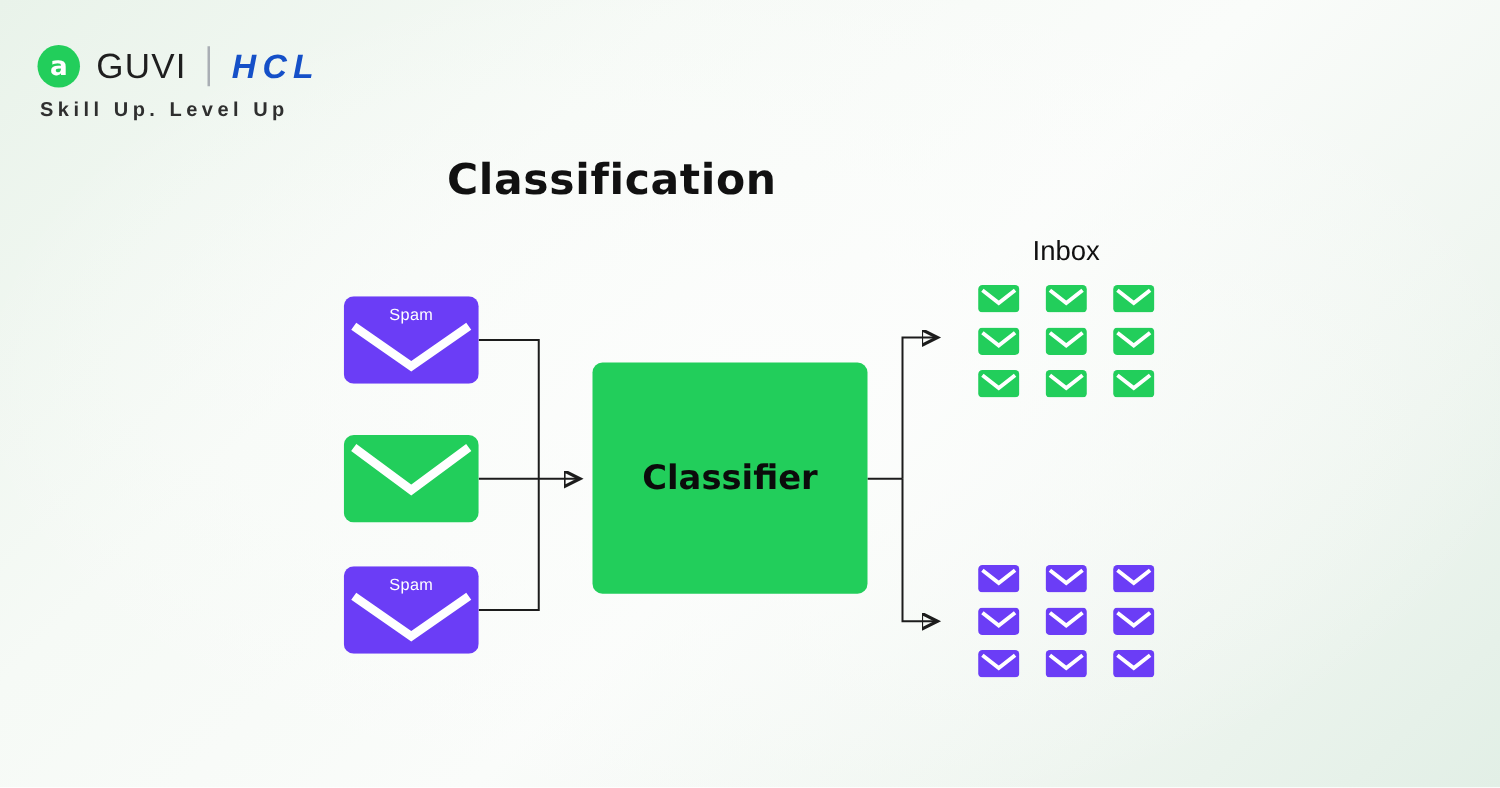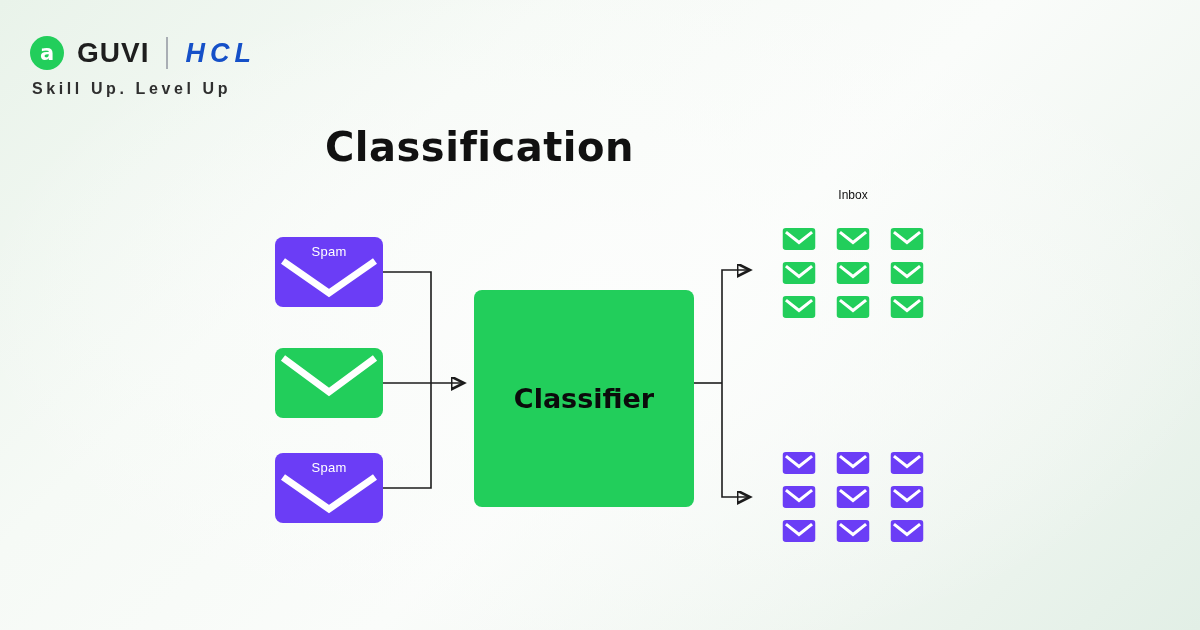--- a/index.html
+++ b/index.html
@@ -26,21 +26,21 @@
   .guvi-mark {
     width: 34px; height: 34px;
     border-radius: 50%;
     background: var(--green);
     color: #fff;
     display: flex; align-items: center; justify-content: center;
     font-size: 21px; font-weight: 700;
     font-family: "DejaVu Sans", sans-serif;
   }
   .guvi-word {
-    font-size: 28px; font-weight: 700;
+    font-size: 28px; font-weight: 400;
     letter-spacing: 1px; color: #1e1e1e;
   }
   .brand-divider {
     width: 2px; height: 32px;
     background: #a9aeb4;
     margin: 0 4px;
   }
   .hcl-word {
     font-size: 27px; font-weight: 800; font-style: italic;
     letter-spacing: 5px;
@@ -51,23 +51,23 @@
     position: absolute;
     left: 32px; top: 80px;
     font-size: 16px; font-weight: 700;
     letter-spacing: 3.6px;
     color: #2f2f2f;
   }
 
   
   .page-title {
     position: absolute;
-    left: 4px; top: 124px; width: 951px;
+    left: 14px; top: 124px; width: 951px;
     text-align: center;
-    font-size: 40px; font-weight: 800;
+    font-size: 34px; font-weight: 800;
     color: #111;
     font-family: "DejaVu Sans", "Liberation Sans", sans-serif;
     letter-spacing: 0.5px;
   }
 
   
   .env-input {
     position: absolute;
     left: 275px;
     width: 108px; height: 52px;
@@ -84,37 +84,37 @@
     text-align: center;
     color: #fff;
     font-size: 13px; font-weight: 500;
     letter-spacing: 0.3px;
   }
 
   
   .classifier-box {
     position: absolute;
     left: 474px; top: 290px;
-    width: 220px; height: 217px;
+    width: 220px; height: 185px;
     background: var(--green);
     border-radius: 8px;
     display: flex; align-items: center; justify-content: center;
   }
   .classifier-box .label {
     font-size: 27px; font-weight: 800;
     color: #0b0b0b;
     font-family: "DejaVu Sans", "Liberation Sans", sans-serif;
   }
 
   
   .output-label {
     position: absolute;
     width: 142px;
     text-align: center;
-    font-size: 12px; font-weight: 500;
+    font-size: 22px; font-weight: 500;
     color: #111;
     white-space: nowrap;
   }
   .output-label.inbox { left: 782px; top: 188px; }
   .output-label.spamf { left: 782px; top: 412px; }
 
   .env-grid {
     position: absolute;
     display: grid;
     grid-template-columns: repeat(3, 34px);

